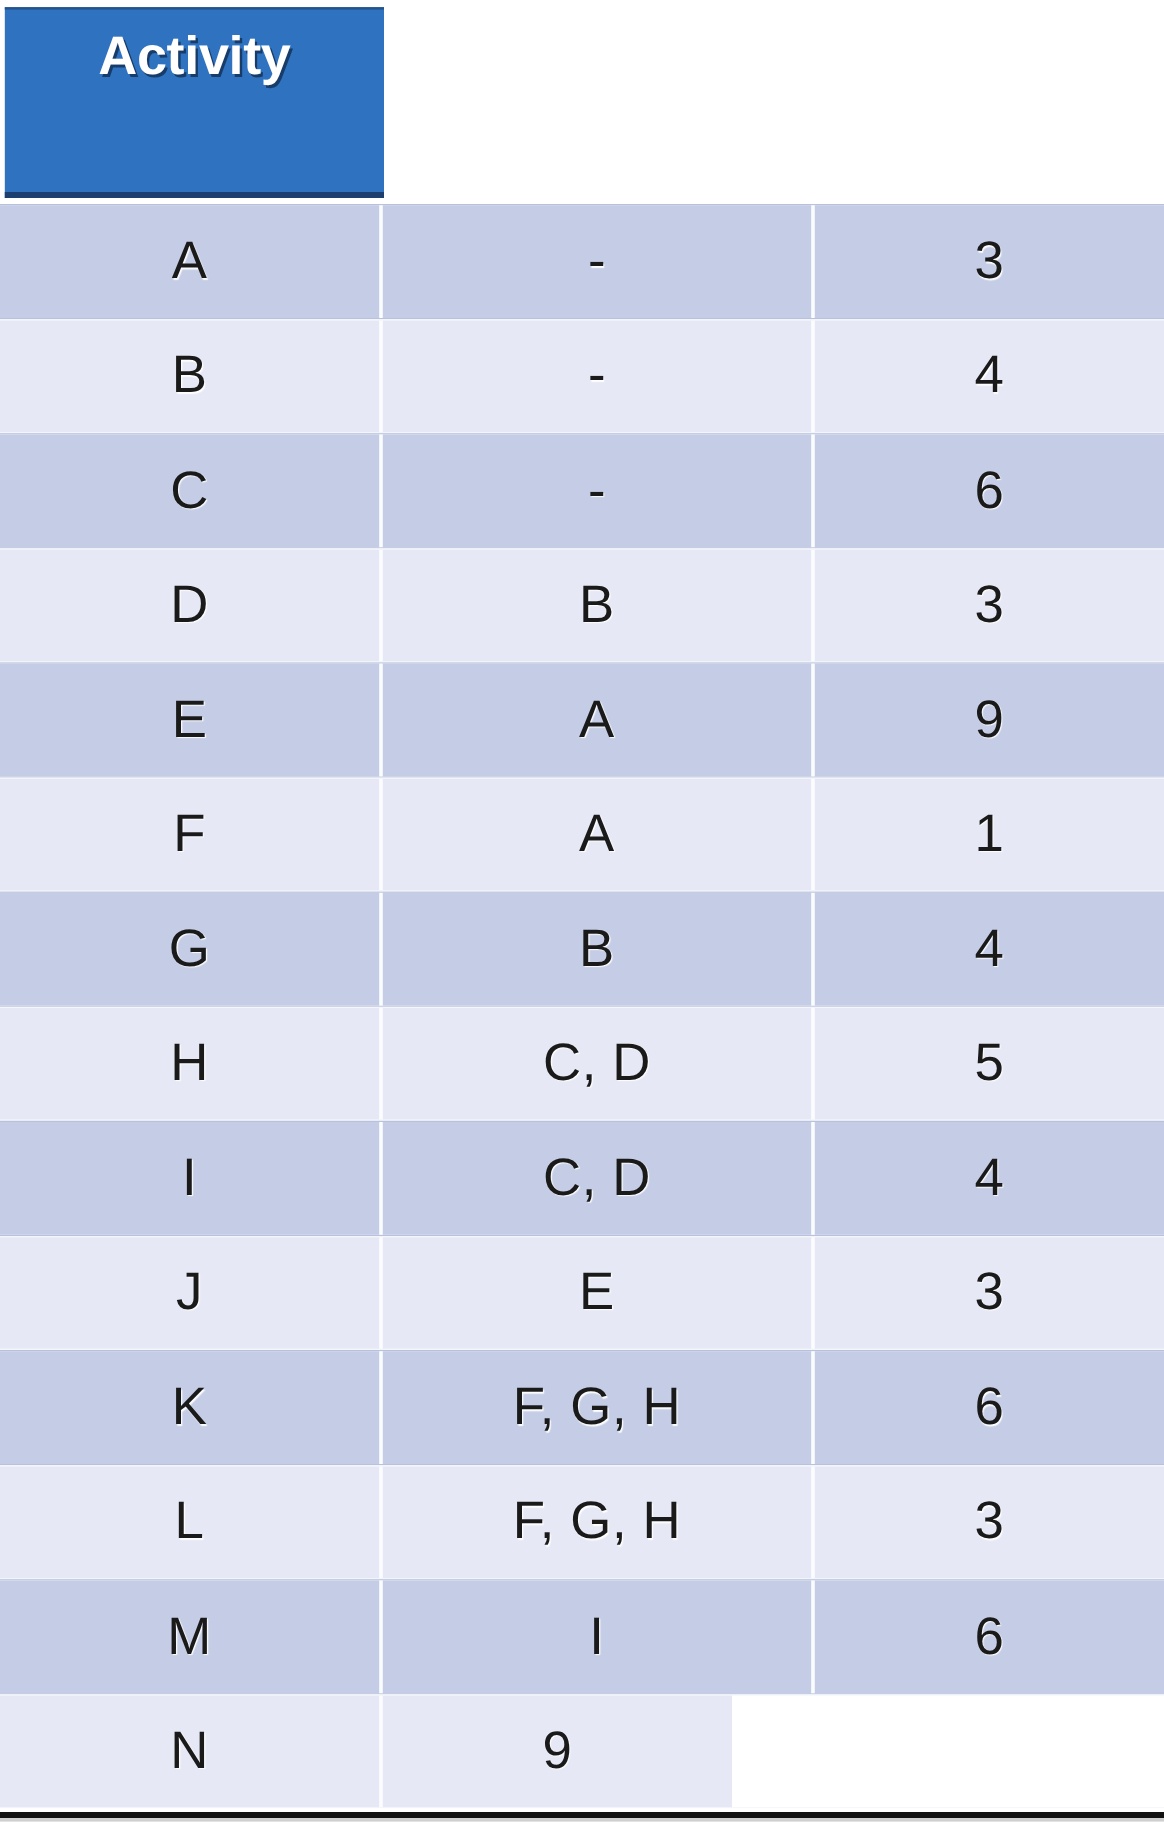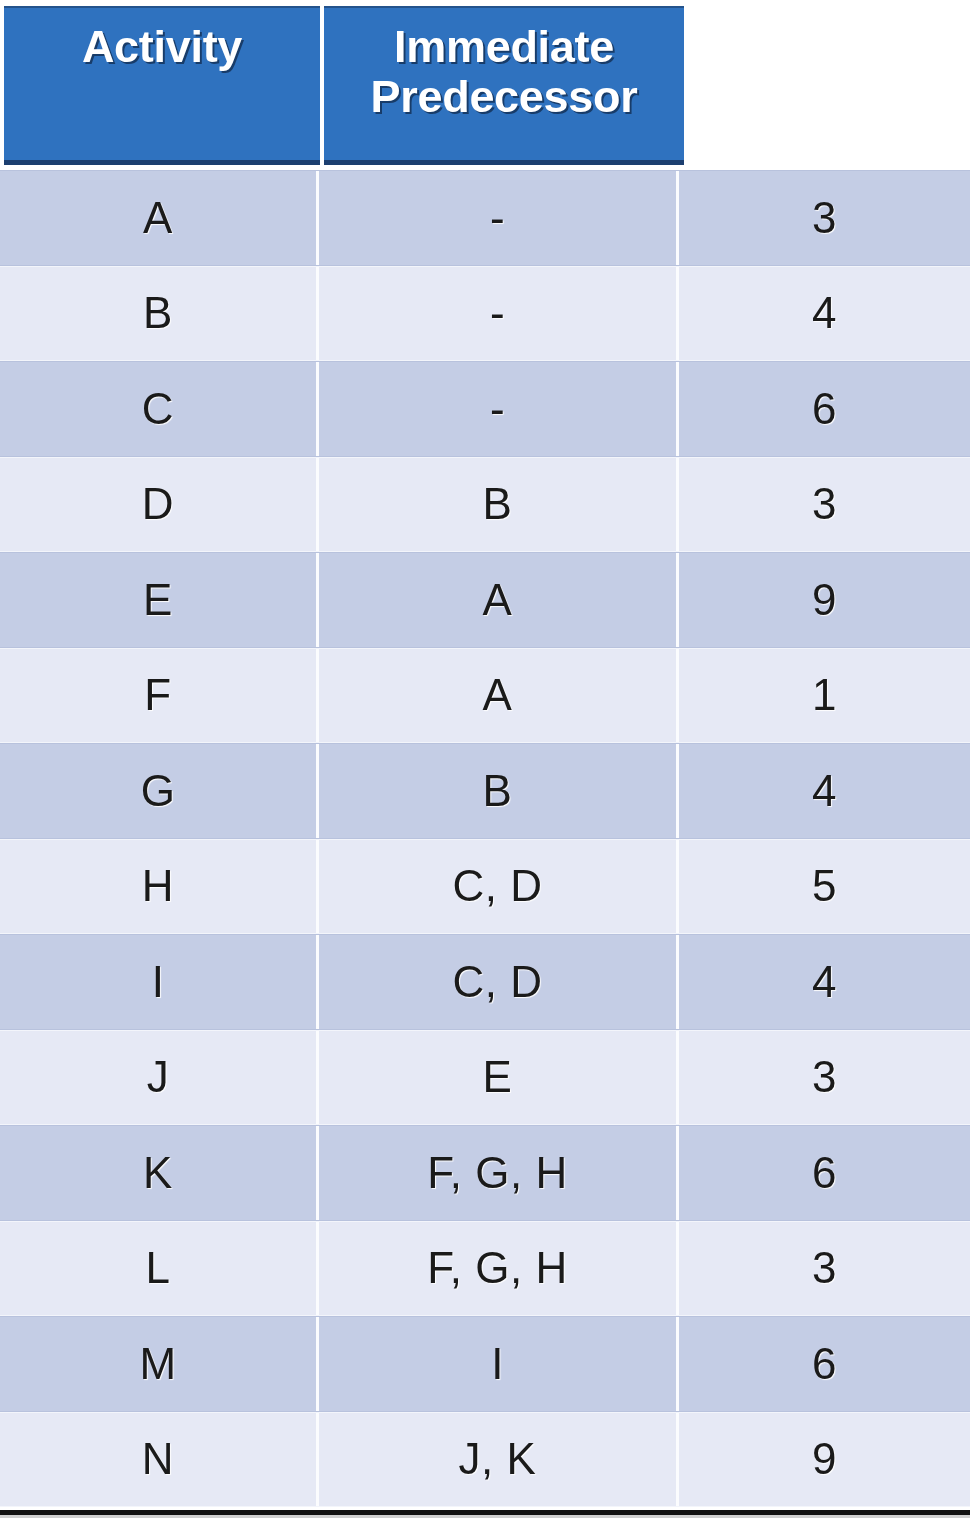--- a/index.html
+++ b/index.html
@@ -132,24 +132,20 @@
 <body>
 
 <div id="table-root">
 
   <div class="top-strip"></div>
 
   <div class="thead">
     <div class="th col-activity">
       <span class="th-inner">Activity</span>
     </div>
-    <div class="th col-pred">
-      <span class="th-inner">Immediate
-Predecessor</span>
-    </div>
   </div>
 
   <div class="tbody" id="tbody">
       <div class="row odd">
         <div class="cell c-activity">A</div>
         <div class="cell c-pred">-</div>
         <div class="cell c-duration">3</div>
       </div>
       <div class="row even">
         <div class="cell c-activity">B</div>
@@ -206,21 +202,20 @@
         <div class="cell c-pred">F, G, H</div>
         <div class="cell c-duration">3</div>
       </div>
       <div class="row odd">
         <div class="cell c-activity">M</div>
         <div class="cell c-pred">I</div>
         <div class="cell c-duration">6</div>
       </div>
       <div class="row even">
         <div class="cell c-activity">N</div>
-        <div class="cell c-pred">J, K</div>
         <div class="cell c-duration">9</div>
       </div>
     </div>
 
   <div class="bottom-gap"></div>
   <div class="bottom-rule"></div>
   <div class="bottom-rule-shadow"></div>
 
 </div>
 

